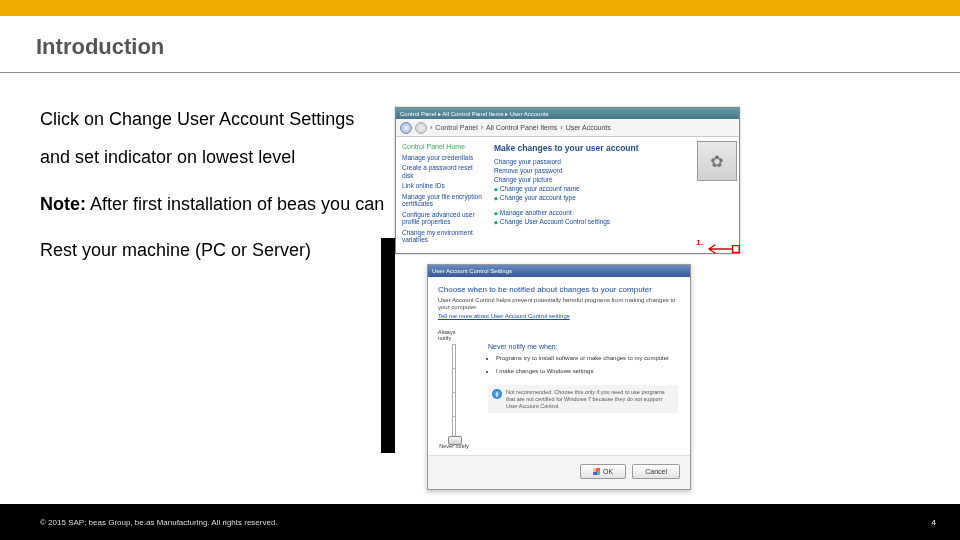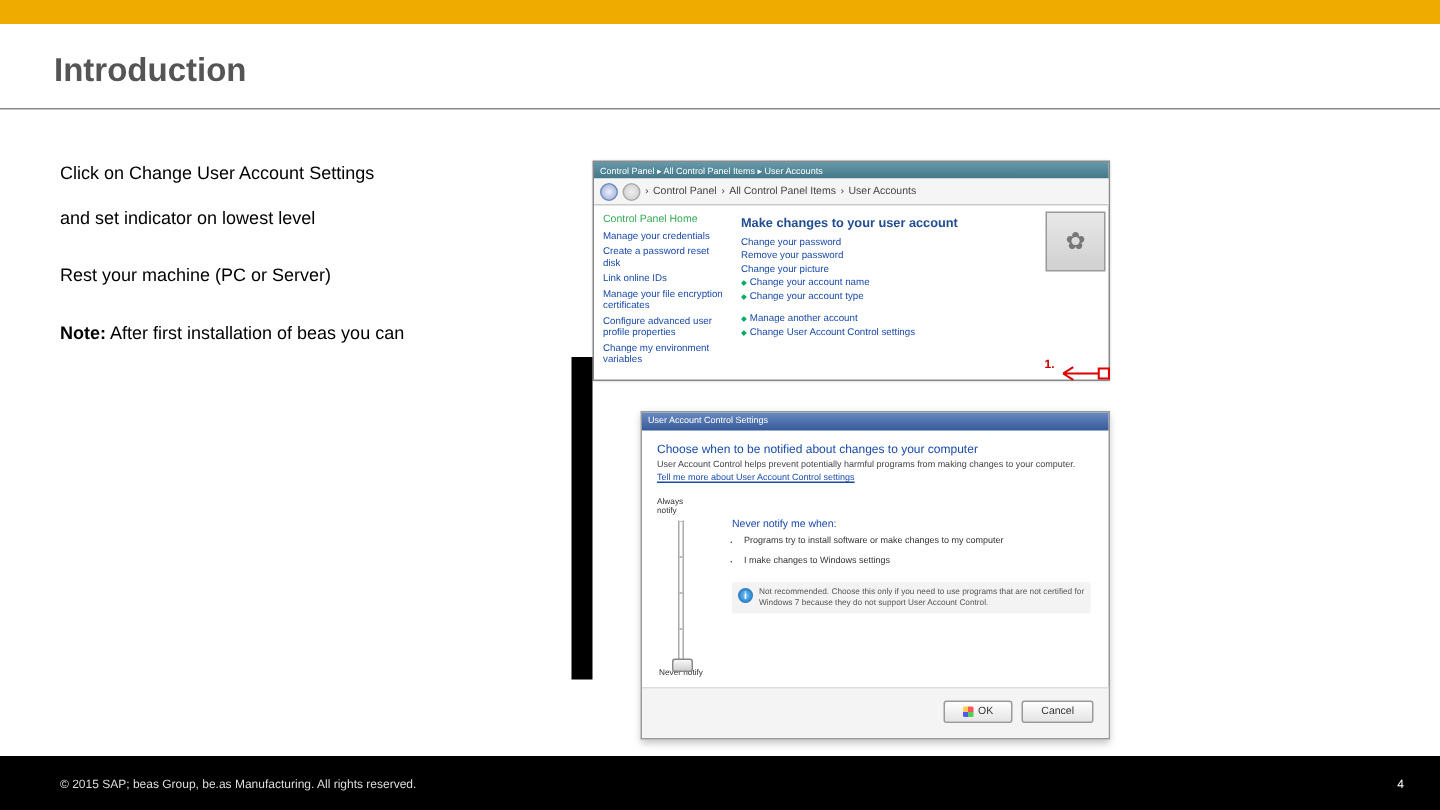--- a/index.html
+++ b/index.html
@@ -4,21 +4,21 @@
 <style>
   * { box-sizing: border-box; margin: 0; padding: 0; }
   body { font-family: Arial, sans-serif; width: 960px; height: 540px; overflow: hidden; background: #fff; position: relative; }
 
   .top-bar { height: 16px; background: #f0ab00; width: 100%; }
   .header { padding: 18px 36px 12px 36px; }
   .title { font-size: 22px; font-weight: bold; color: #555; }
   .divider { border-bottom: 1px solid #888; margin: 0 0 0 0; }
 
   .content { display: flex; padding: 34px 0 0 40px; }
-  .text-col { width: 355px; font-size: 12px; line-height: 1.35; color: #000; }
+  .text-col { width: 355px; font-size: 18px; line-height: 1.35; color: #000; }
   .text-col p { margin-bottom: 14px; }
   .text-col .note-prefix { font-weight: bold; }
 
   .shot { position: relative; width: 345px; margin-left: 0; }
 
   
   .cp-window { width: 345px; border: 1px solid #888; background: #fff; font-size: 7px; color: #1a4aa8; box-shadow: 0 0 2px rgba(0,0,0,.3); }
   .cp-titlebar { height: 11px; background: linear-gradient(#69a, #478); display: flex; align-items: center; padding: 0 4px; color: #fff; font-size: 6px; }
   .cp-nav { height: 18px; background: #f5f5f5; border-bottom: 1px solid #ccc; display: flex; align-items: center; padding: 0 4px; gap: 3px; color: #444; }
   .nav-btn { width: 12px; height: 12px; border-radius: 50%; background: radial-gradient(#eef,#9ac); border: 1px solid #6a8bc0; }
@@ -34,21 +34,21 @@
   .cp-bottom { margin-top: 8px; }
   .cp-img { position: absolute; right: 2px; top: 4px; width: 40px; height: 40px; background: linear-gradient(#e8e8e8,#d0d0d0); border:1px solid #999; display:flex;align-items:center;justify-content:center;font-size:16px;color:#777; }
   .red-arrow { position:absolute; right:-2px; bottom: -2px; width:34px; height:12px; }
   .red-arrow svg { width:100%; height:100%; }
   .red-one { position:absolute; right: 36px; bottom: 6px; color:#c00; font-size:8px; font-weight:bold; }
 
   
   .black-strip { position:absolute; left: -14px; top: 131px; width: 14px; height: 215px; background:#000; }
 
   
-  .uac-window { width: 313px; margin-top: 20px; margin-left: 32px; border: 1px solid #999; background:#fff; box-shadow: 0 2px 5px rgba(0,0,0,.25); font-size: 6.5px; color:#333; }
+  .uac-window { width: 264px; margin-top: 10px; margin-left: 32px; border: 1px solid #999; background:#fff; box-shadow: 0 2px 5px rgba(0,0,0,.25); font-size: 6.5px; color:#333; }
   .uac-titlebar { height: 12px; background: linear-gradient(#6a8bc0,#365a9a); color:#fff; font-size:6px; display:flex; align-items:center; padding:0 4px; }
   .uac-body { padding: 8px 10px 6px 10px; }
   .uac-heading { color:#1a4aa8; font-size: 8px; margin-bottom: 3px; }
   .uac-sub { color:#444; font-size: 6px; line-height:1.2; margin-bottom: 2px; }
   .uac-link { color:#1a4aa8; font-size:6px; text-decoration: underline; }
   .uac-slider-row { display:flex; margin-top: 10px; }
   .slider-col { width: 32px; display:flex; flex-direction:column; align-items:center; }
   .slider-label-top { font-size:5.5px; color:#333; margin-bottom:3px; }
   .slider-label-bot { font-size:5.5px; color:#333; margin-top:3px; text-align:center; }
   .slider-track { position:relative; width: 4px; height: 96px; background: repeating-linear-gradient(#bbb,#bbb 1px, transparent 1px, transparent 24px); border-left:1px solid #aaa; border-right:1px solid #aaa; }
@@ -76,24 +76,24 @@
 <div class="header">
   <div class="title">Introduction</div>
 </div>
 <div class="divider"></div>
 
 <div class="content">
 
   <div class="text-col">
     <p>Click on Change User Account Settings</p>
     <p>and set indicator on lowest level</p>
-    <p style="margin-top:22px">Rest your machine (PC or Server)</p>
     <p style="margin-top:22px">
       <span class="note-prefix">Note:</span><span> After first installation of beas you can</span>
     </p>
+    <p style="margin-top:22px">Rest your machine (PC or Server)</p>
   </div>
 
   <div class="shot">
     <div class="black-strip"></div>
 
     <div class="cp-window">
       <div class="cp-titlebar">Control Panel ▸ All Control Panel Items ▸ User Accounts</div>
       <div class="cp-nav">
         <div class="nav-btn"></div>
         <div class="nav-btn fwd"></div>

